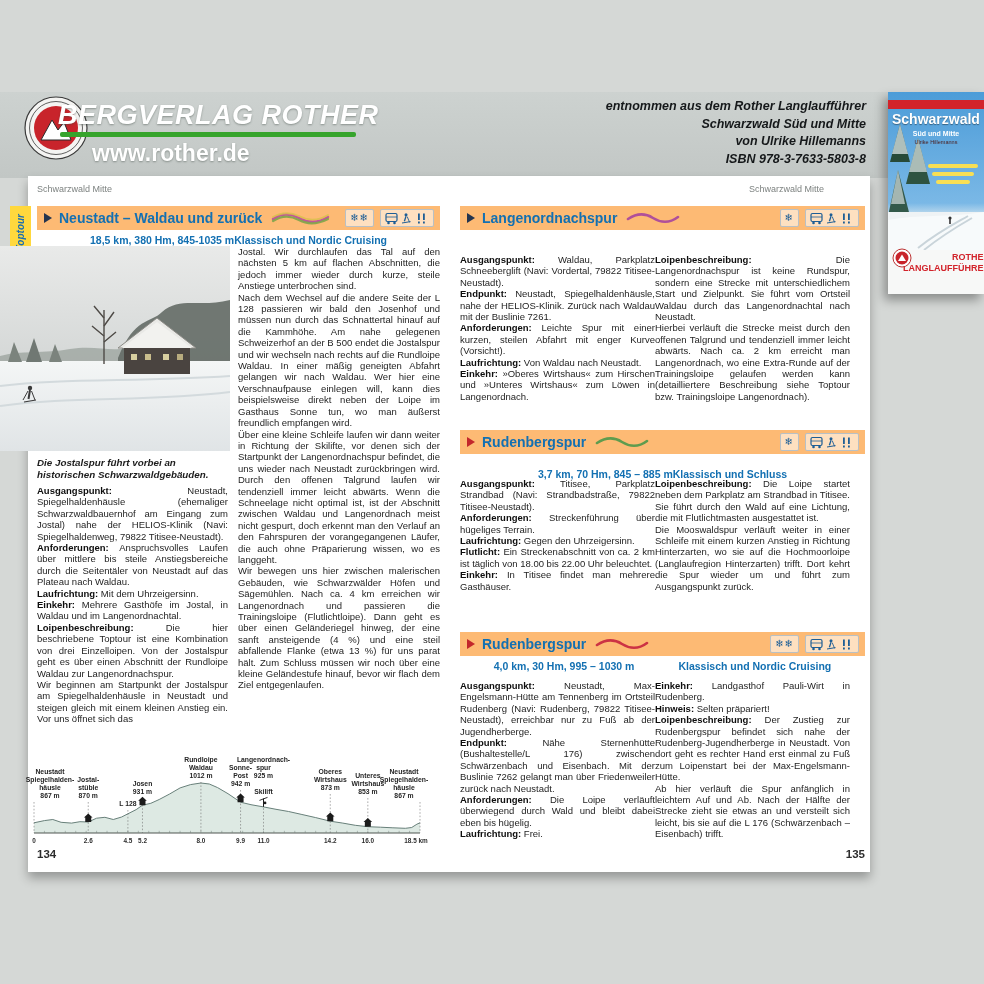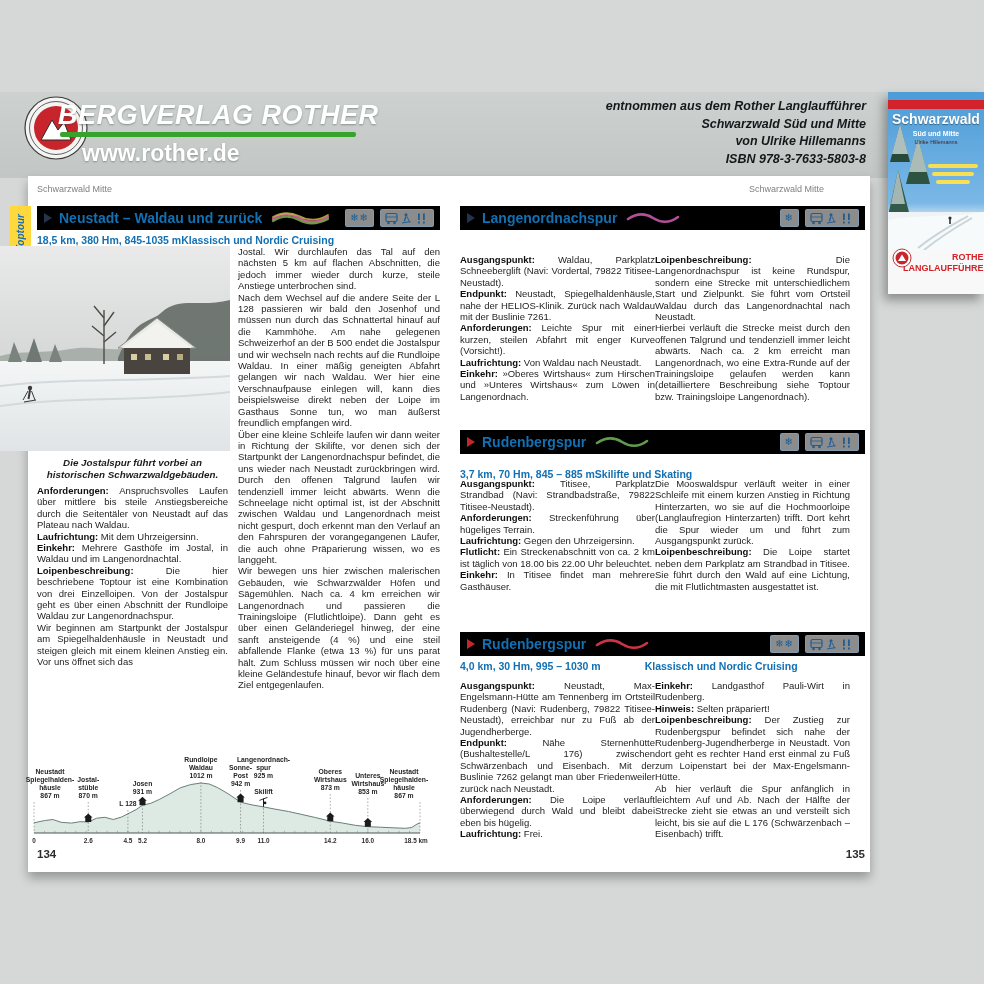--- a/index.html
+++ b/index.html
@@ -7,21 +7,21 @@
   .canvas{position:absolute;inset:0;}
 
   
   .band{position:absolute;left:0;top:92px;width:984px;height:86px;
         background:linear-gradient(#cdd2d0,#c2c7c5);}
   .badge{position:absolute;left:24px;top:96px;width:64px;height:64px;}
   .brand{position:absolute;left:58px;top:100px;width:320px;}
   .brand-title{font-size:27px;font-weight:bold;font-style:italic;color:#fff;letter-spacing:.5px;
                text-shadow:0 1px 2px rgba(60,70,65,.45);white-space:nowrap;}
   .brand-underline{width:296px;height:5px;background:#36a42c;margin:1px 0 3px 2px;border-radius:2px;}
-  .brand-url{font-size:23px;font-weight:bold;color:#fff;margin-left:24px;
+  .brand-url{font-size:23px;font-weight:bold;color:#fff;margin-left:34px;
              text-shadow:0 1px 2px rgba(60,70,65,.45);}
   .source-note{position:absolute;right:118px;top:98px;text-align:right;font-style:italic;
                font-weight:600;font-size:12.5px;line-height:17.5px;color:#15181a;}
 
   
   .cover{position:absolute;left:888px;top:92px;width:96px;height:202px;overflow:hidden;
          background:linear-gradient(#4c9cd8 0%,#7ab8e6 55%,#cfe3ef 62%,#eef3f5 100%);
          box-shadow:-4px 6px 10px rgba(0,0,0,.35);}
   .cover-redband{position:absolute;left:0;top:8px;width:96px;height:9px;background:#d2232a;}
   .cover-title{position:absolute;left:4px;top:19px;width:110px;font-size:14px;font-weight:bold;color:#fff;
@@ -42,36 +42,36 @@
   .runhead.right{right:46px;}
   .pagenum{position:absolute;top:672px;font-size:11.5px;font-weight:bold;color:#2c2c2c;}
   .pagenum.left{left:9px;}
   .pagenum.right{left:432px;width:405px;text-align:right;}
 
   
   .tab{position:absolute;left:-18px;top:30px;width:21px;height:53px;background:#ffd83d;
        display:flex;align-items:center;justify-content:center;}
   .tab span{writing-mode:vertical-rl;transform:rotate(180deg);font-size:10px;font-weight:bold;
             font-style:italic;color:#1b6db0;}
-  .titlebar{position:absolute;height:24px;background:#000000;display:flex;align-items:center;
+  .titlebar{position:absolute;height:24px;background:#fdba74;display:flex;align-items:center;
             padding:0 6px;box-sizing:border-box;}
   .titlebar .rtitle{font-size:14px;font-weight:bold;color:#1370b2;white-space:nowrap;margin-left:6px;}
   .wave{margin-left:8px;flex:0 0 auto;}
   .tb-spacer{flex:1;}
   .iconbox{background:rgba(255,255,255,.55);border:1px solid rgba(125,165,200,.55);border-radius:2px;
            display:flex;align-items:center;justify-content:center;height:16px;padding:0 4px;margin-left:6px;}
   .snowglyph{font-size:10px;color:#1d5e96;letter-spacing:1px;line-height:1;}
-  .statsrow{position:absolute;height:16px;display:flex;justify-content:flex-start;
+  .statsrow{position:absolute;height:16px;display:flex;justify-content:center;
             font-size:10.5px;font-weight:bold;color:#1370b2;}
 
   
   .col{text-align:justify;hyphens:auto;-webkit-hyphens:auto;}
   .para{font-size:9.5px;line-height:11.4px;color:#242424;margin:0;}
   .para b{color:#0e0e0e;}
-  .caption{font-size:9.8px;line-height:12px;font-weight:bold;font-style:italic;color:#1c1c1c;text-align:center;}
+  .caption{font-size:9.8px;line-height:12px;font-weight:bold;font-style:italic;color:#1c1c1c;}
 
   
   .lp-titlebar{left:9px;top:30px;width:403px;}
   .lp-stats{left:9px;top:58px;width:403px;}
   .lp-photo{position:absolute;left:-28px;top:70px;width:230px;height:205px;overflow:hidden;background:#dfe2e1;}
   .lp-caption{position:absolute;left:9px;top:281px;width:191px;}
   .lp-col1{position:absolute;left:9px;top:309px;width:191px;}
   .lp-col2{position:absolute;left:210px;top:70px;width:202px;}
   .lp-chart{position:absolute;left:-8px;top:566px;width:420px;height:108px;}
 
@@ -241,20 +241,21 @@
           <line x1="24" y1="156" x2="36" y2="154" stroke="#3a3a3a" stroke-width="1.2"></line>
           <line x1="31.5" y1="145" x2="35" y2="154" stroke="#3a3a3a" stroke-width="1"></line>
           <line x1="28" y1="145" x2="23" y2="154" stroke="#3a3a3a" stroke-width="1"></line>
         </g>
       </svg>
     </div>
 
     <div class="caption lp-caption">Die Jostalspur führt vorbei an historischen Schwarzwaldgebäuden.</div>
 
     <div class="col lp-col1">
+        <div class="para"><b>Ausgangspunkt: </b>Neustadt, Spiegelhaldenhäusle (ehemaliger Schwarzwaldbauernhof am Eingang zum Jostal) nahe der HELIOS-Klinik (Navi: Spiegelhaldenweg, 79822 Titisee-Neustadt).</div>
         <div class="para"><b>Anforderungen: </b>Anspruchsvolles Laufen über mittlere bis steile Anstiegsbereiche durch die Seitentäler von Neustadt auf das Plateau nach Waldau.</div>
         <div class="para"><b>Laufrichtung: </b>Mit dem Uhrzeigersinn.</div>
         <div class="para"><b>Einkehr: </b>Mehrere Gasthöfe im Jostal, in Waldau und im Langenordnachtal.</div>
         <div class="para"><b>Loipenbeschreibung: </b>Die hier beschriebene Toptour ist eine Kombination von drei Einzelloipen. Von der Jostalspur geht es über einen Abschnitt der Rundloipe Waldau zur Langenordnachspur.</div>
         <div class="para">Wir beginnen am Startpunkt der Jostalspur am Spiegelhaldenhäusle in Neustadt und steigen gleich mit einem kleinen Anstieg ein. Vor uns öffnet sich das</div>
       </div>
     <div class="col lp-col2">
         <div class="para">Jostal. Wir durchlaufen das Tal auf den nächsten 5 km auf flachen Abschnitten, die jedoch immer wieder durch kurze, steile Anstiege unterbrochen sind.</div>
         <div class="para">Nach dem Wechsel auf die andere Seite der L 128 passieren wir bald den Josenhof und müssen nun durch das Schnattertal hinauf auf die Kammhöhe. Am nahe gelegenen Schweizerhof an der B 500 endet die Jostalspur und wir wechseln nach rechts auf die Rundloipe Waldau. In einer mäßig geneigten Abfahrt gelangen wir nach Waldau. Wer hier eine Verschnaufpause einlegen will, kann dies beispielsweise direkt neben der Loipe im Gasthaus Sonne tun, wo man äußerst freundlich empfangen wird.</div>
         <div class="para">Über eine kleine Schleife laufen wir dann weiter in Richtung der Skilifte, vor denen sich der Startpunkt der Langenordnachspur befindet, die uns wieder nach Neustadt zurückbringen wird. Durch den offenen Talgrund laufen wir tendenziell immer leicht abwärts. Wenn die Schneelage nicht optimal ist, ist der Abschnitt zwischen Waldau und Langenordnach meist nicht gespurt, doch erkennt man den Verlauf an den Fahrspuren der vorangegangenen Läufer, die auch ohne Präparierung wissen, wo es langgeht.</div>
@@ -446,33 +447,33 @@
                 <rect x="33" y="1.5" width="1.8" height="6.5" fill="#1d5e96"></rect>
                 <rect x="33" y="9.5" width="1.8" height="2" fill="#1d5e96"></rect>
                 <rect x="38" y="1.5" width="1.8" height="6.5" fill="#1d5e96"></rect>
                 <rect x="38" y="9.5" width="1.8" height="2" fill="#1d5e96"></rect>
               </g>
           </svg>
         </span>
       </div>
       <div class="statsrow sec-stats" style="top:292px;">
         <span>3,7 km, 70 Hm, 845 – 885 m</span>
-        <span>Skilifte und Skating</span>
+        <span>Klassisch und Schluss</span>
       </div>
       <div class="sec-body" style="top:302px;">
         <div class="col c">
             <div class="para"><b>Ausgangspunkt: </b>Titisee, Parkplatz Strandbad (Navi: Strandbadstraße, 79822 Titisee-Neustadt).</div>
             <div class="para"><b>Anforderungen: </b>Streckenführung über hügeliges Terrain.</div>
             <div class="para"><b>Laufrichtung: </b>Gegen den Uhrzeigersinn.</div>
             <div class="para"><b>Flutlicht: </b>Ein Streckenabschnitt von ca. 2 km ist täglich von 18.00 bis 22.00 Uhr beleuchtet.</div>
             <div class="para"><b>Einkehr: </b>In Titisee findet man mehrere Gasthäuser.</div>
           </div>
         <div class="col c">
+            <div class="para"><b>Loipenbeschreibung: </b>Die Loipe startet neben dem Parkplatz am Strandbad in Titisee. Sie führt durch den Wald auf eine Lichtung, die mit Flutlichtmasten ausgestattet ist.</div>
             <div class="para">Die Mooswaldspur verläuft weiter in einer Schleife mit einem kurzen Anstieg in Richtung Hinterzarten, wo sie auf die Hochmoorloipe (Langlaufregion Hinterzarten) trifft. Dort kehrt die Spur wieder um und führt zum Ausgangspunkt zurück.</div>
-            <div class="para"><b>Loipenbeschreibung: </b>Die Loipe startet neben dem Parkplatz am Strandbad in Titisee. Sie führt durch den Wald auf eine Lichtung, die mit Flutlichtmasten ausgestattet ist.</div>
           </div>
       </div>
 
       <div class="titlebar sec-titlebar" style="top:456px;">
         <svg width="10" height="12" viewBox="0 0 10 12">
           <polygon points="1,1 9,6 1,11" fill="#c3272b"></polygon>
         </svg>
         <span class="rtitle">Rudenbergspur</span>
         <svg class="wave" width="56" height="14" viewBox="0 0 56 14">
           <path d="M3,8 C12,2 20,2 28,7 C36,12 45,12 53,6" fill="none" stroke-width="2.6" stroke-linecap="round" stroke="#cc3344"></path>

